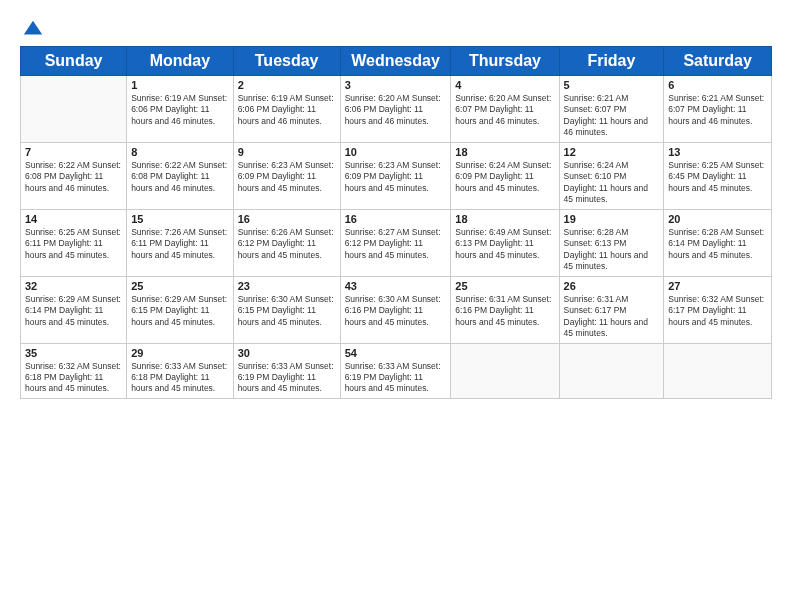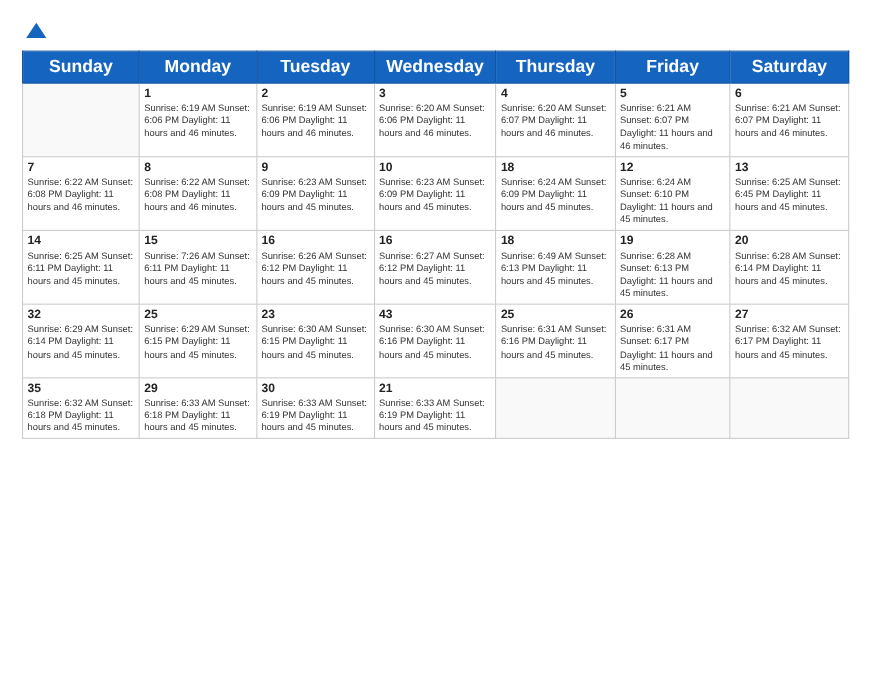--- a/index.html
+++ b/index.html
@@ -346,21 +346,21 @@
 and 45 minutes.</div>
           </td>
           <td>
             <span class="day-number">30</span>
             <div class="day-info">Sunrise: 6:33 AM
 Sunset: 6:19 PM
 Daylight: 11 hours
 and 45 minutes.</div>
           </td>
           <td>
-            <span class="day-number">21</span>
+            <span class="day-number">54</span>
             <div class="day-info">Sunrise: 6:33 AM
 Sunset: 6:19 PM
 Daylight: 11 hours
 and 45 minutes.</div>
           </td>
           <td class="empty"></td>
           <td class="empty"></td>
           <td class="empty"></td>
         </tr>
       </tbody>

